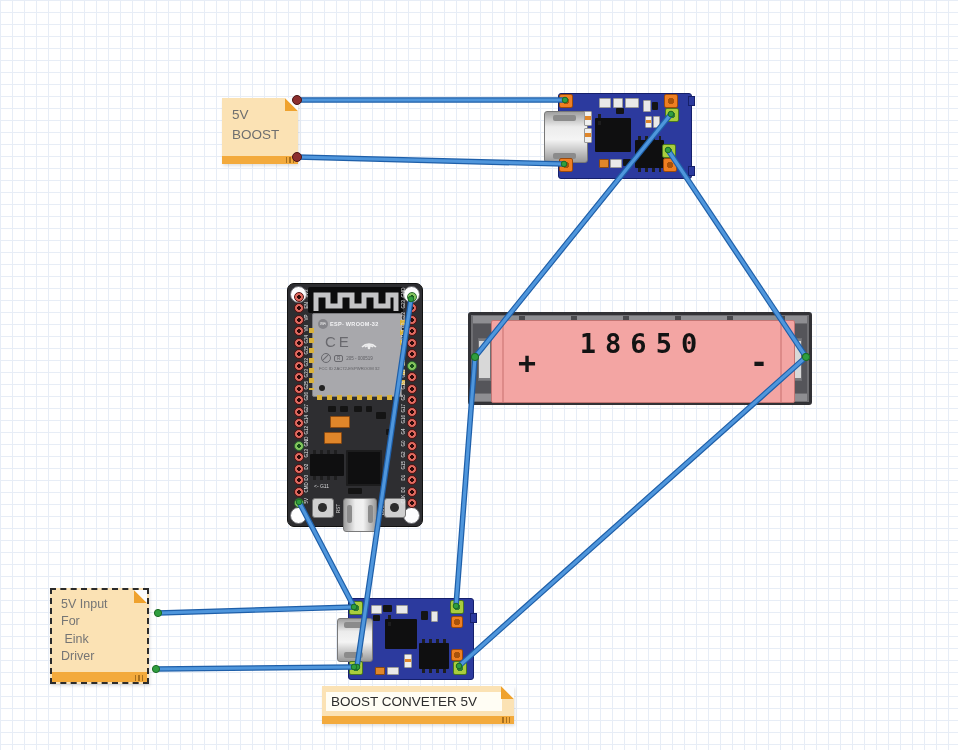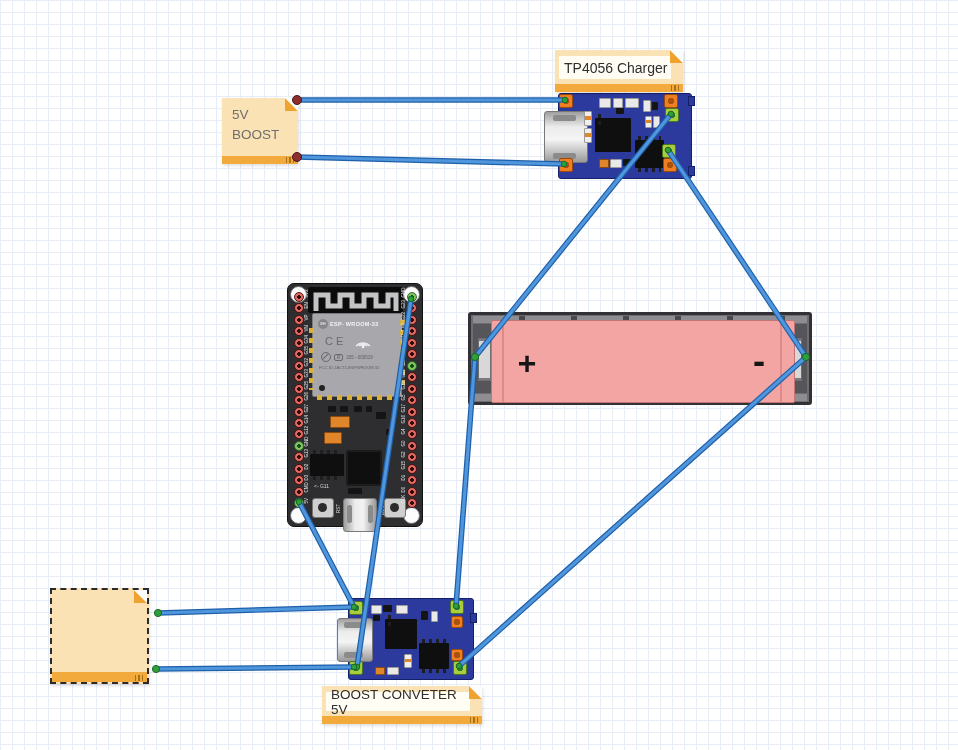--- a/index.html
+++ b/index.html
@@ -24,21 +24,21 @@
     border-bottom:13px solid #efa22e;border-right:13px solid transparent;}
   .note .hl{position:absolute;left:4px;top:6px;right:12px;bottom:13px;background:#fffdf4;
     display:flex;align-items:center;padding-left:5px;font-size:14px;color:#2e2e2e;}
   .note-tp4056{left:555px;top:50px;width:128px;height:42px;}
   .note-5v{left:222px;top:98px;width:76px;height:66px;}
   .note-5v .txt{padding:7px 0 0 10px;font-size:13.5px;color:#6f6f6f;line-height:1.5;}
   .note-eink{left:50px;top:588px;width:95px;height:92px;border:2px dashed #2b2b2b;}
   .note-eink .strip{height:10px;}
   .note-eink .txt{padding:6px 0 0 9px;font-size:12.5px;color:#757575;line-height:1.38;}
   .note-eink .txt div{white-space:pre;}
-  .note-boost{left:322px;top:686px;width:160px;height:38px;}
+  .note-boost{left:322px;top:686px;width:192px;height:38px;}
   .note-boost .hl{font-size:13.5px;}
 
   
   .module{position:absolute;background:#2c3a9e;border:1px solid #15206b;border-radius:3px;z-index:10;}
   .pad{position:absolute;width:14px;height:14px;box-sizing:border-box;border:1px solid #9c4a0c;border-radius:2px;
     background:radial-gradient(circle,#a9520b 0 3.5px,#ef7f22 3.5px);}
   .pad.green{border-color:#49771f;background:radial-gradient(circle,#2f7c33 0 3.5px,#a9cd3e 3.5px);}
   .musb{position:absolute;background:linear-gradient(180deg,#9f9f9f,#ececec 30%,#f4f4f4 55%,#9a9a9a);
     border:1px solid #787878;border-radius:3px;}
   .musb::before,.musb::after{content:"";position:absolute;left:18%;width:55%;height:6px;background:#8b8b8b;border-radius:2px;}
@@ -62,21 +62,21 @@
     border:1px solid #111;border-radius:7px;z-index:10;}
   .hole{position:absolute;width:15px;height:15px;border-radius:50%;background:#fdfdfe;border:1px solid #6a6a6e;}
   .ant{position:absolute;left:20px;top:3px;width:95px;height:26px;background:#0c0c0d;border-radius:2px;}
   .shield{position:absolute;left:24px;top:29px;width:88px;height:82px;background:#a8a8ac;
     border:1px solid #7c7c80;border-radius:2px;color:#5f5f64;}
   .shield .row1{display:flex;align-items:center;gap:2px;margin:5px 0 0 5px;}
   .wifilogo{width:10px;height:10px;border-radius:50%;background:#85858a;color:#fff;font-size:3px;
     display:flex;align-items:center;justify-content:center;flex:0 0 auto;}
   .mname{font-size:5.5px;font-weight:bold;color:#f4f4f6;letter-spacing:.3px;}
   .shield .row2{display:flex;align-items:center;gap:7px;margin:4px 0 0 12px;}
-  .ce{font-size:11px;letter-spacing:3px;color:#69696e;}
+  .ce{font-size:15px;letter-spacing:3px;color:#69696e;}
   .shield .row3{display:flex;align-items:center;gap:3px;margin:3px 0 0 8px;}
   .circle-sym{width:8px;height:8px;border:1px solid #69696e;border-radius:50%;position:relative;}
   .circle-sym::after{content:"";position:absolute;left:-1px;top:3px;width:9px;height:1px;background:#69696e;transform:rotate(-45deg);}
   .rbox{border:1px solid #69696e;border-radius:2px;font-size:4.5px;padding:0 2px;}
   .cert{font-size:4.5px;}
   .fcc{font-size:4.2px;margin:3px 0 0 6px;}
   .bdot{position:absolute;left:6px;bottom:5px;width:6px;height:6px;border-radius:50%;background:#222;}
   .cast-b{position:absolute;left:4px;right:4px;bottom:-4px;height:5px;
     background:repeating-linear-gradient(90deg,#d8b13c 0 5px,transparent 5px 10px);}
   .cast-r{position:absolute;right:-4px;top:6px;bottom:6px;width:5px;
@@ -124,42 +124,39 @@
   #wires{position:absolute;left:0;top:0;z-index:40;pointer-events:none;}
 
   .tp4056{left:558px;top:93px;width:132px;height:84px;}
   .boost{left:348px;top:598px;width:124px;height:80px;}
 </style>
 </head>
 <body>
 
 <div id="canvas">
 
-  <div class="note note-tp4056">
-    <div class="hl">
-        <span>TP4056 Charger</span>
-      </div>
+
+  <div class="note note-5v">
+    <div class="txt">
+      <div>5V</div>
+      <div>BOOST</div>
+    </div>
     <div class="strip"></div>
     <div class="grip"></div>
     <div class="fold-flap"></div>
     <div class="fold-cut"></div>
   </div>
 
-  <div class="note note-5v">
+  <div class="note note-eink">
     <div class="txt">
-      <div>5V</div>
-      <div>BOOST</div>
-    </div>
-    <div class="strip"></div>
-    <div class="grip"></div>
-    <div class="fold-flap"></div>
-    <div class="fold-cut"></div>
-  </div>
-
-  <div class="note note-eink">
+      <div>5V Input</div>
+      <div>For</div>
+      <div> Eink</div>
+      <div>Driver</div>
+    </div>
     <div class="strip"></div>
     <div class="grip"></div>
     <div class="fold-flap"></div>
     <div class="fold-cut"></div>
   </div>
 
   <div class="note note-boost">
     <div class="hl">
         <span>BOOST CONVETER 5V</span>
       </div>
@@ -359,20 +356,21 @@
     <div class="rail bottom"></div>
     <div class="bwall left">
       <div class="contact"></div>
     </div>
     <div class="bwall right">
       <div class="contact"></div>
     </div>
     <div class="cell">
       <span class="bplus">+</span>
       <div class="btext">
+        <div>18650</div>
       </div>
       <span class="bminus">-</span>
     </div>
   </div>
 
   <svg id="wires" width="958" height="750">
       <g>
         <line x1="297" y1="100" x2="565" y2="100" stroke="#1e5fa9" stroke-width="5.6" stroke-linecap="round"></line>
         <line x1="297" y1="100" x2="565" y2="100" stroke="#4f96dc" stroke-width="3.2" stroke-linecap="round"></line>
         <circle cx="297" cy="100" r="4.5" fill="#8c2e2e" stroke="#4a1414" stroke-width="1"></circle>

